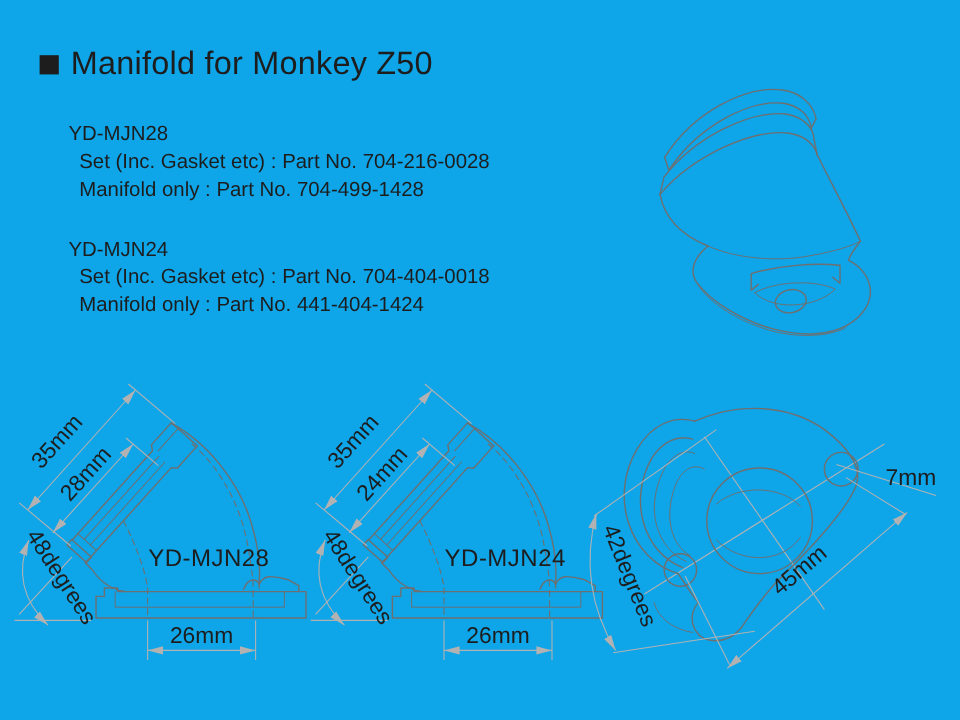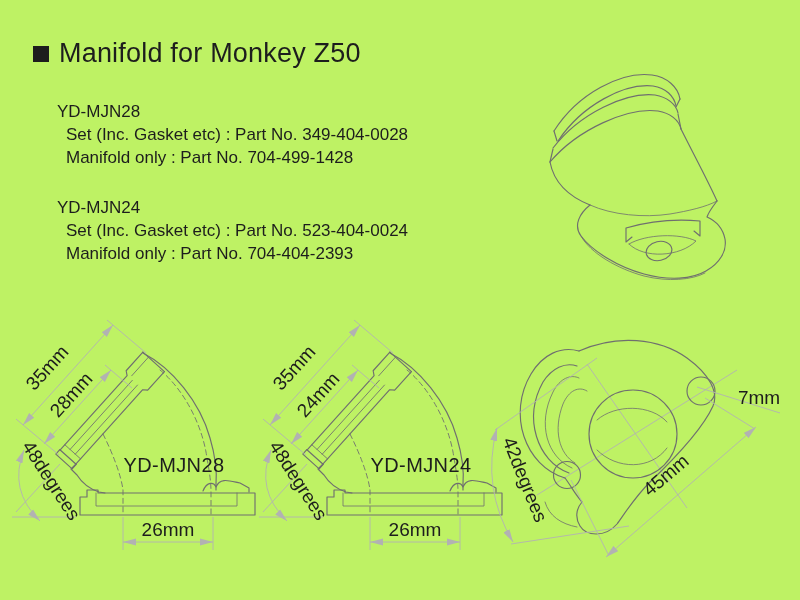--- a/index.html
+++ b/index.html
@@ -1,16 +1,16 @@
 <!DOCTYPE html>
 <html><head>
 <meta charset="utf-8">
 <style>
   html,body{margin:0;padding:0;background:#fff;}
-  .page{position:relative;width:800px;height:600px;background:#bef264;overflow:hidden;
+  .page{position:relative;width:800px;height:600px;background:#0ea5e9;overflow:hidden;
         font-family:"Liberation Sans",sans-serif;color:#1d1d1d;}
   .title-row{position:absolute;left:33px;top:38px;display:flex;align-items:center;gap:10px;}
   .bullet{width:16px;height:16px;background:#1d1d1d;flex:0 0 auto;}
   .title{font-size:27px;letter-spacing:0.2px;white-space:nowrap;}
   .product{position:absolute;left:57px;font-size:17px;line-height:23px;white-space:nowrap;}
   .product .model{padding-left:0;}
   .product .detail{padding-left:9px;}
   #product-1{top:100px;}
   #product-2{top:196px;}
   svg.art{position:absolute;left:0;top:0;width:800px;height:600px;}
@@ -28,28 +28,28 @@
 
 <div class="page">
 
   <div class="title-row">
     <div class="bullet"></div>
     <div class="title">Manifold for Monkey Z50</div>
   </div>
 
   <div class="product" id="product-1">
     <div class="model">YD-MJN28</div>
-    <div class="detail">Set (Inc. Gasket etc) : Part No. 349-404-0028</div>
+    <div class="detail">Set (Inc. Gasket etc) : Part No. 704-216-0028</div>
     <div class="detail">Manifold only : Part No. 704-499-1428</div>
   </div>
 
   <div class="product" id="product-2">
     <div class="model">YD-MJN24</div>
-    <div class="detail">Set (Inc. Gasket etc) : Part No. 523-404-0024</div>
-    <div class="detail">Manifold only : Part No. 704-404-2393</div>
+    <div class="detail">Set (Inc. Gasket etc) : Part No. 704-404-0018</div>
+    <div class="detail">Manifold only : Part No. 441-404-1424</div>
   </div>
 
   <svg class="art" viewBox="0 0 800 600">
     <defs>
       <marker id="arr" viewBox="0 0 12 8" refX="12" refY="4" markerWidth="13" markerHeight="9" orient="auto-start-reverse" markerUnits="userSpaceOnUse">
         <path d="M12,4 L0,0.8 L0,7.2 Z" fill="#b2b2b2"></path>
       </marker>
     </defs>
 
     <g transform="translate(540,45)">

